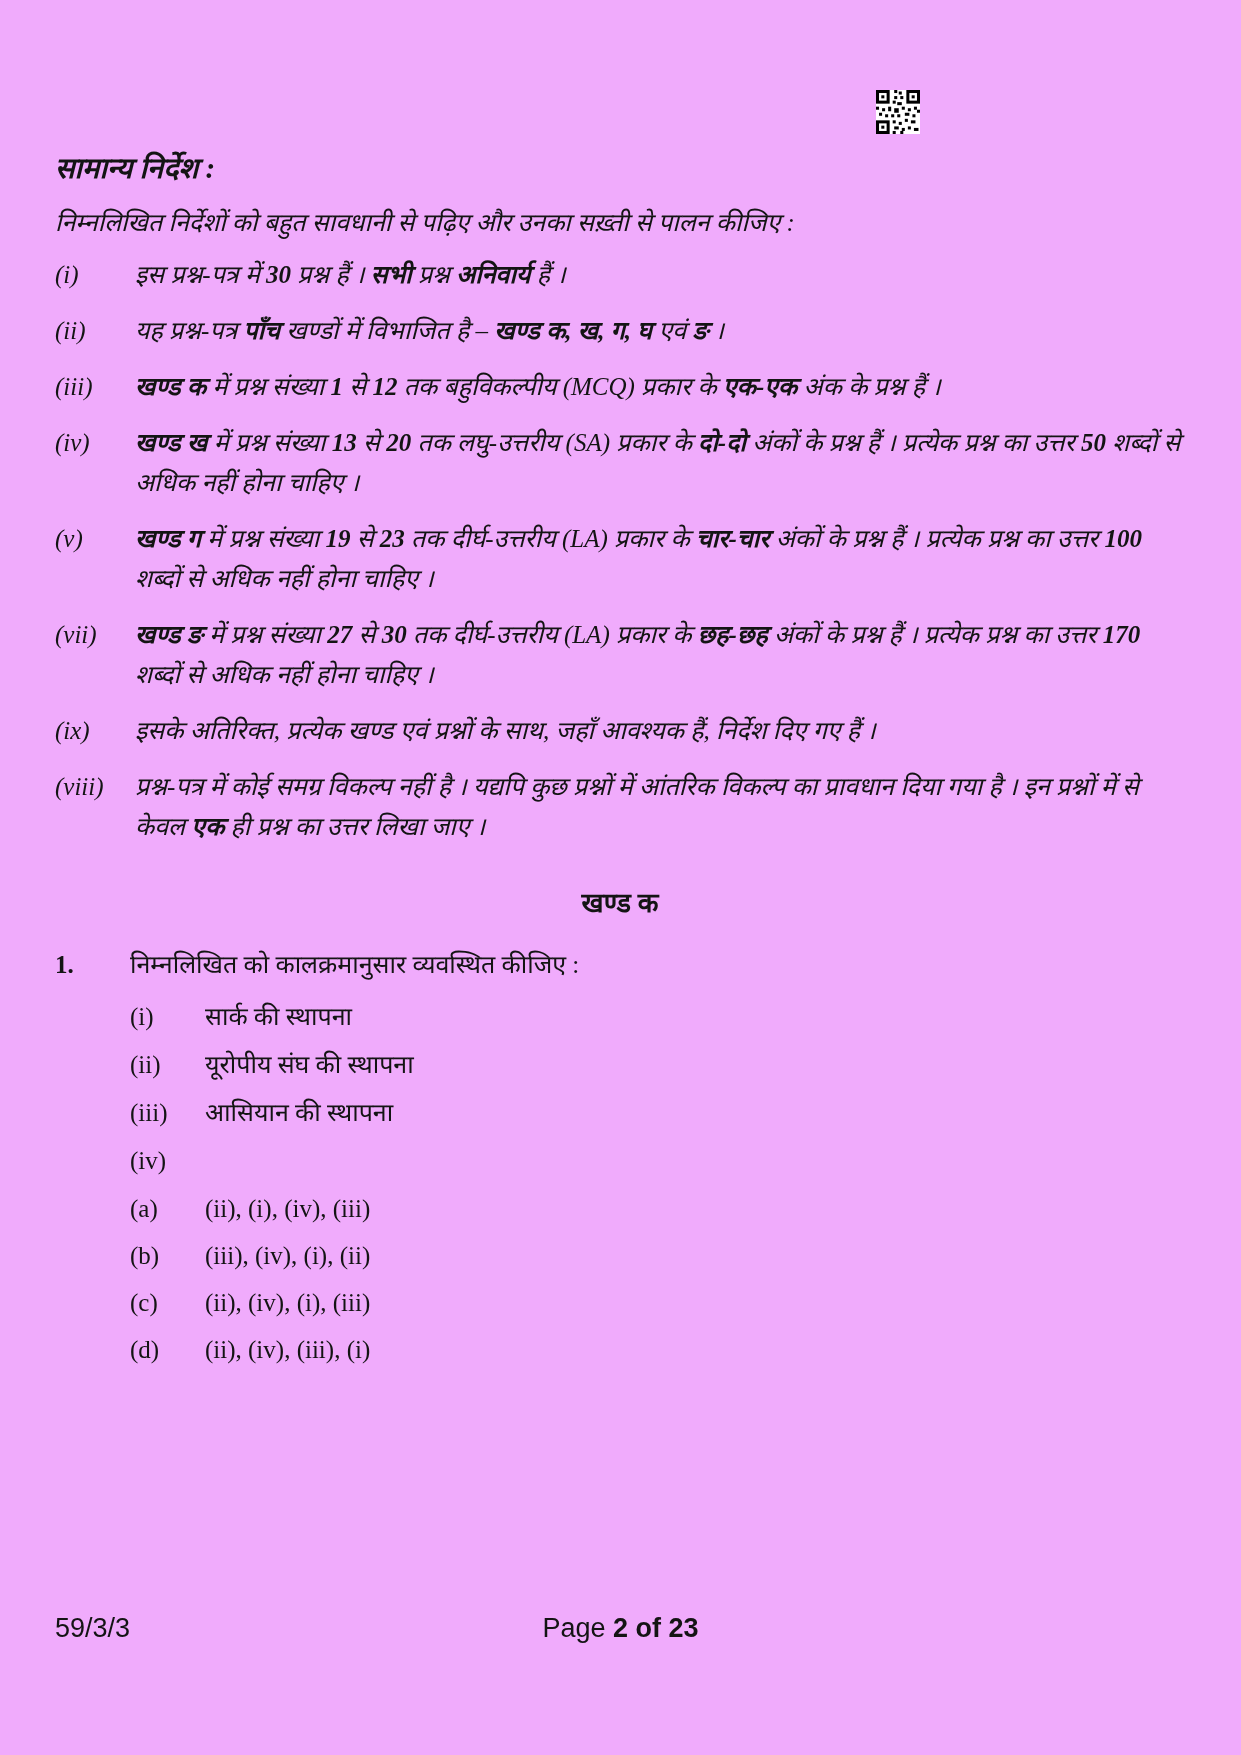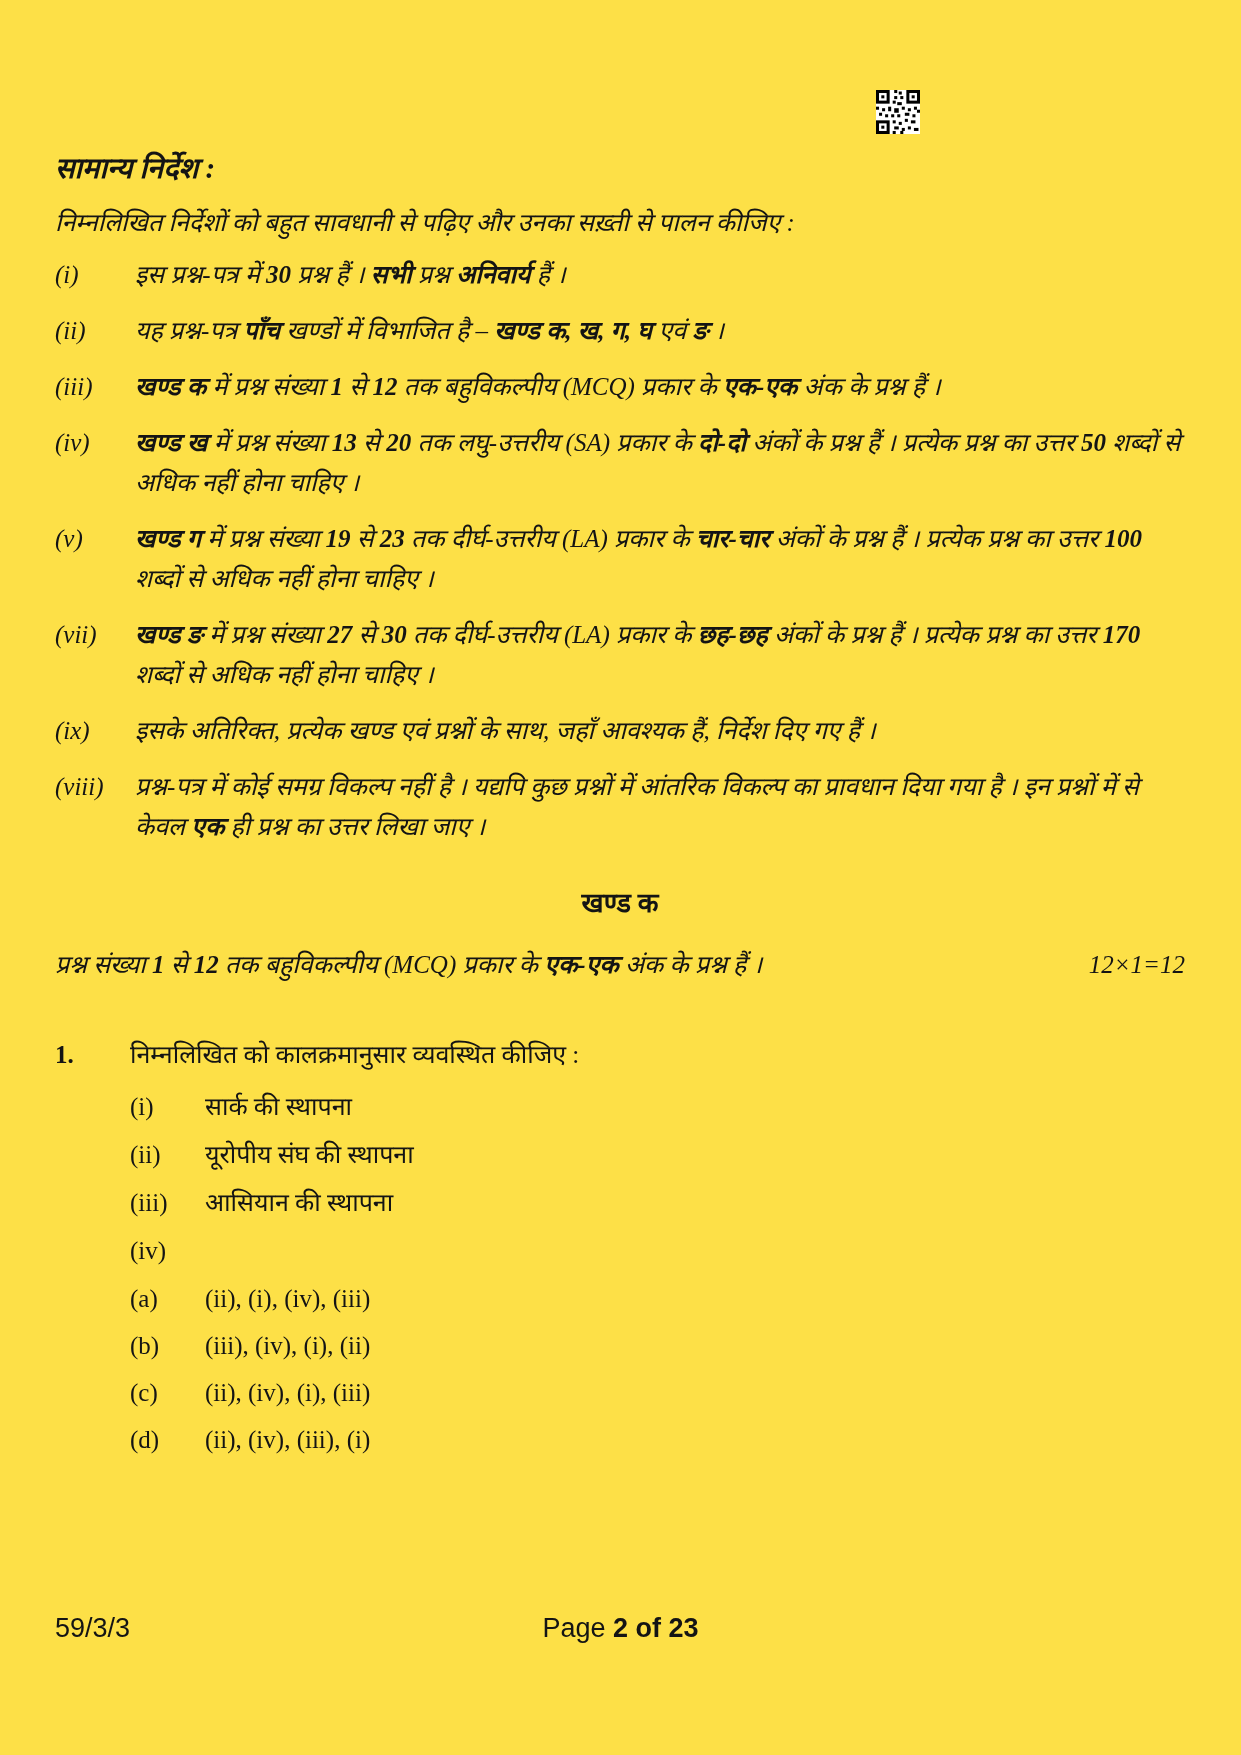--- a/index.html
+++ b/index.html
@@ -1,21 +1,21 @@
 <!DOCTYPE html>
 <html><head>
 <meta charset="utf-8">
 <style>
   html, body { margin: 0; padding: 0; background: #e8e8e8; }
   .page {
     position: relative;
     width: 1241px;
     height: 1755px;
     margin: 0 auto;
-    background: #fde047;
+    background: #f0abfc;
     color: #141414;
     font-family: "Liberation Serif", "DejaVu Serif", serif;
     overflow: hidden;
   }
   .qr {
     position: absolute;
     top: 90px;
     left: 876px;
     width: 44px;
     height: 44px;
@@ -179,24 +179,20 @@
         <span class="inst-text"><span>इसके अतिरिक्त, प्रत्येक खण्ड एवं प्रश्नों के साथ, जहाँ आवश्यक हैं, निर्देश दिए गए हैं ।</span></span>
       </li>
       <li class="inst">
         <span class="inst-label">(viii)</span>
         <span class="inst-text"><span>प्रश्न-पत्र में कोई समग्र विकल्प नहीं है । यद्यपि कुछ प्रश्नों में आंतरिक विकल्प का प्रावधान दिया गया है । इन प्रश्नों में से केवल </span><b>एक</b><span> ही प्रश्न का उत्तर लिखा जाए ।</span></span>
       </li>
     </ol>
 
     <div class="section-heading">खण्ड क</div>
 
-    <div class="section-intro">
-      <span><span>प्रश्न संख्या </span><b>1</b><span> से </span><b>12</b><span> तक बहुविकल्पीय (MCQ) प्रकार के </span><b>एक-एक</b><span> अंक के प्रश्न हैं ।</span></span>
-      <span class="marks">12×1=12</span>
-    </div>
 
     <div class="question">
       <div class="q-head">
         <span class="q-num">1.</span>
         <span class="q-text">निम्नलिखित को कालक्रमानुसार व्यवस्थित कीजिए :</span>
       </div>
 
       <div class="q-item">
         <span class="sub-label">(i)</span>
         <span>सार्क की स्थापना</span>

